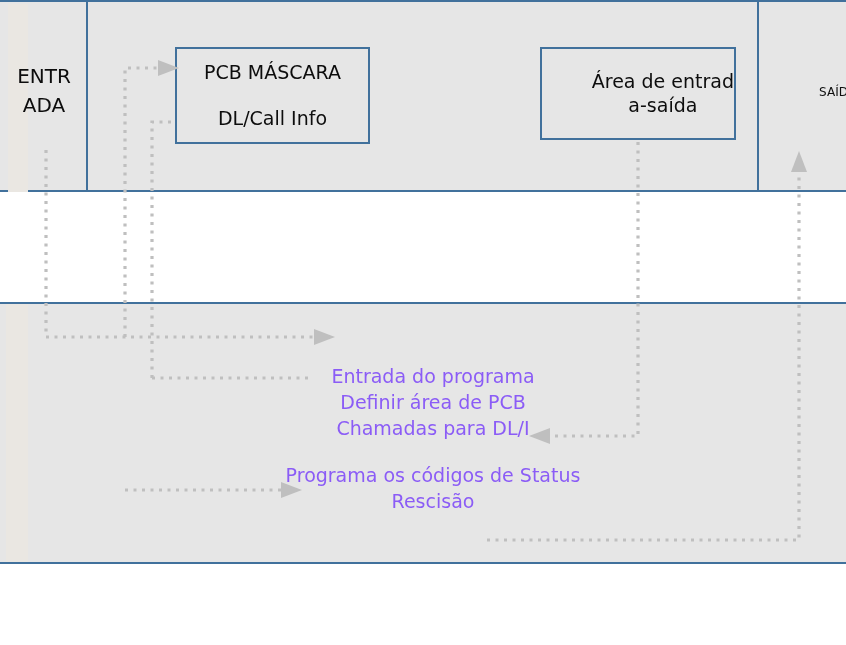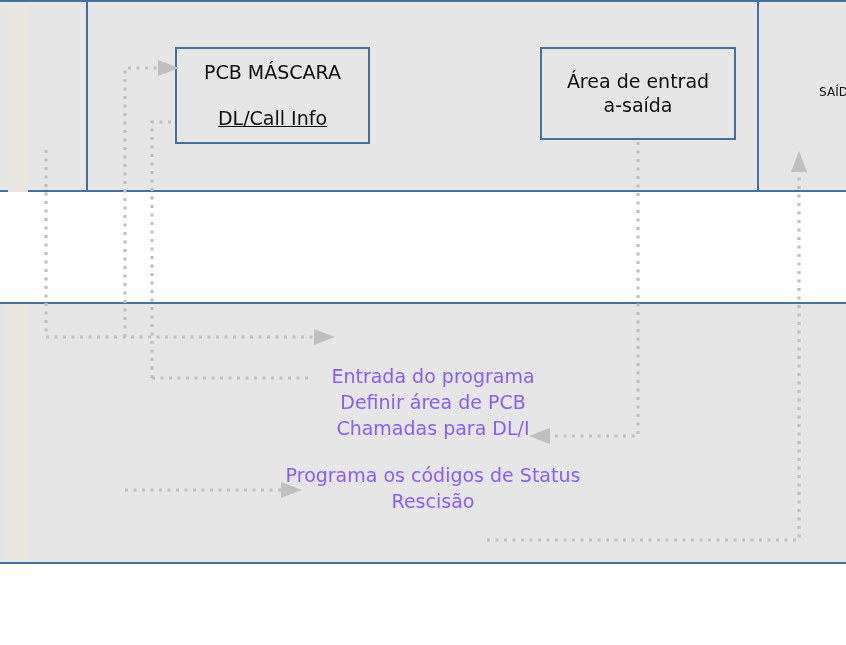--- a/index.html
+++ b/index.html
@@ -63,29 +63,29 @@
     box-sizing: border-box;
     display: flex;
     flex-direction: column;
     align-items: center;
     justify-content: center;
   }
   #box-pcb {
     left: 175px; top: 47px; width: 195px; height: 97px;
   }
   #box-area {
-    left: 540px; top: 47px; width: 196px; height: 93px;
+    left: 540px; top: 47px; width: 196px; height: 93px; align-items: flex-end;
   }
   .box-line {
     font-size: 19px;
     line-height: 1.25;
     white-space: nowrap;
     color: #0d0d0d;
   }
-  #box-pcb .box-line.second { margin-top: 22px; text-decoration: underline; }
+  #box-pcb .box-line.second { margin-top: 22px; }
   .box-line.sub { font-size: 19px; }
 
   
   .region-label {
     position: absolute;
     text-align: center;
     color: #0d0d0d;
     white-space: pre-line;
   }
   #label-entrada {
@@ -136,20 +136,22 @@
 <body>
 
 <div id="stage">
 
   <div class="band" id="top-entrada">
     <div class="inner-stripe-top"></div>
   </div>
   <div class="band" id="top-middle"></div>
   <div class="band" id="top-saida"></div>
 
+  <div class="region-label" id="label-entrada">ENTR
+ADA</div>
 
   <div class="region-label" id="label-saida">SAÍDA</div>
 
   <div class="box" id="box-pcb">
     <div class="box-line">PCB MÁSCARA</div>
     <div class="box-line second sub">DL/Call Info</div>
   </div>
 
   <div class="box" id="box-area">
     <div class="box-line" style="white-space:pre-line; text-align:center;">Área de entrad

